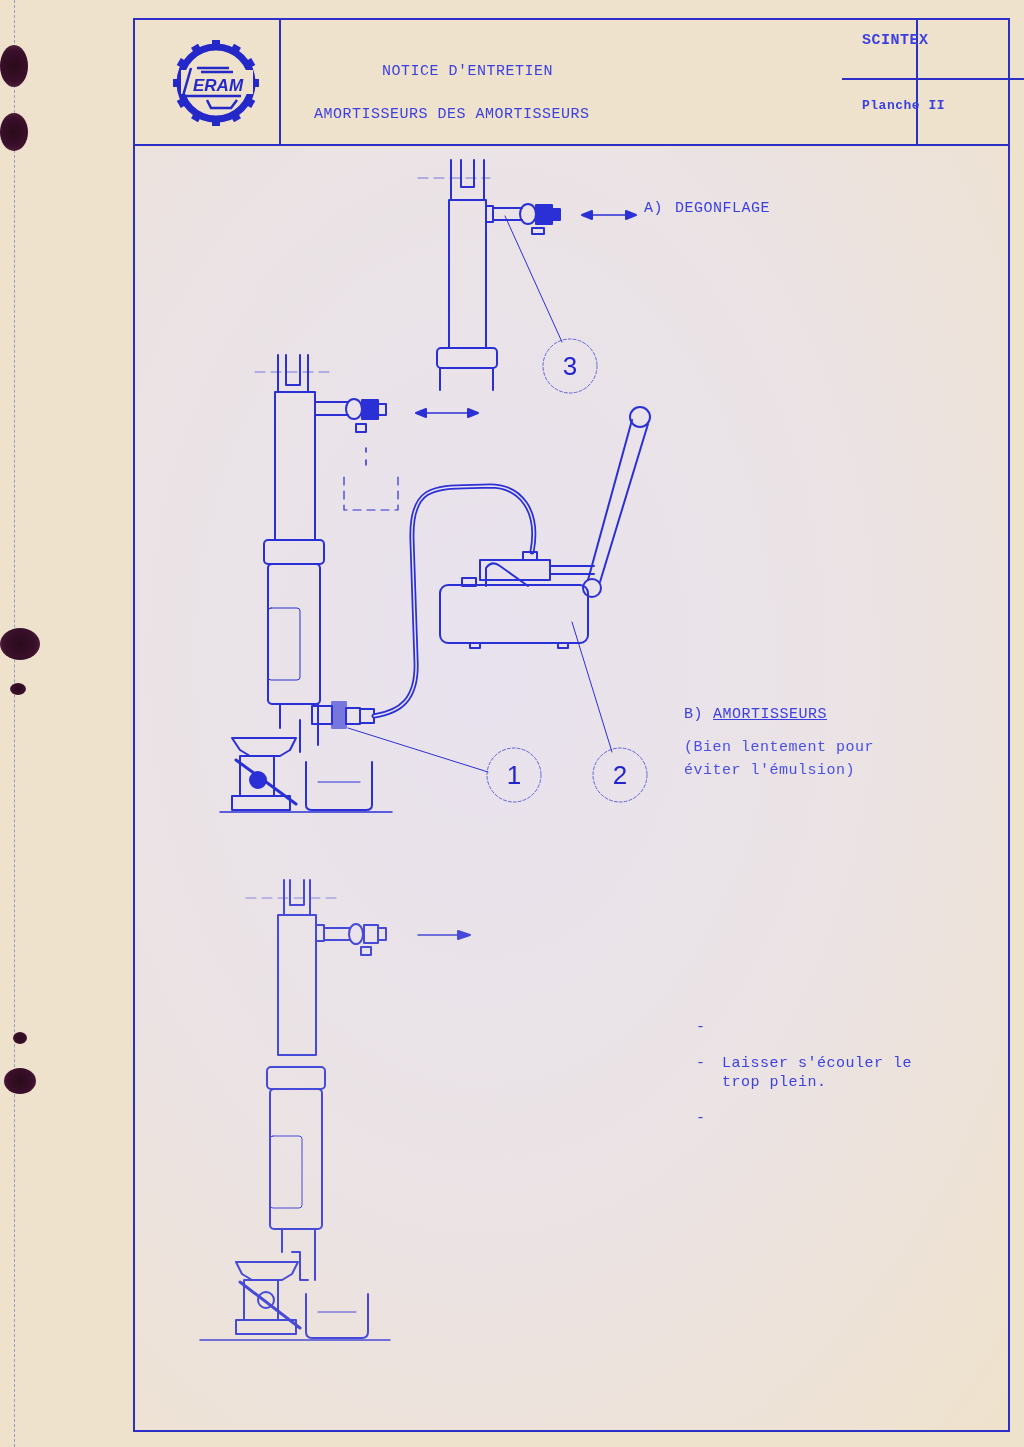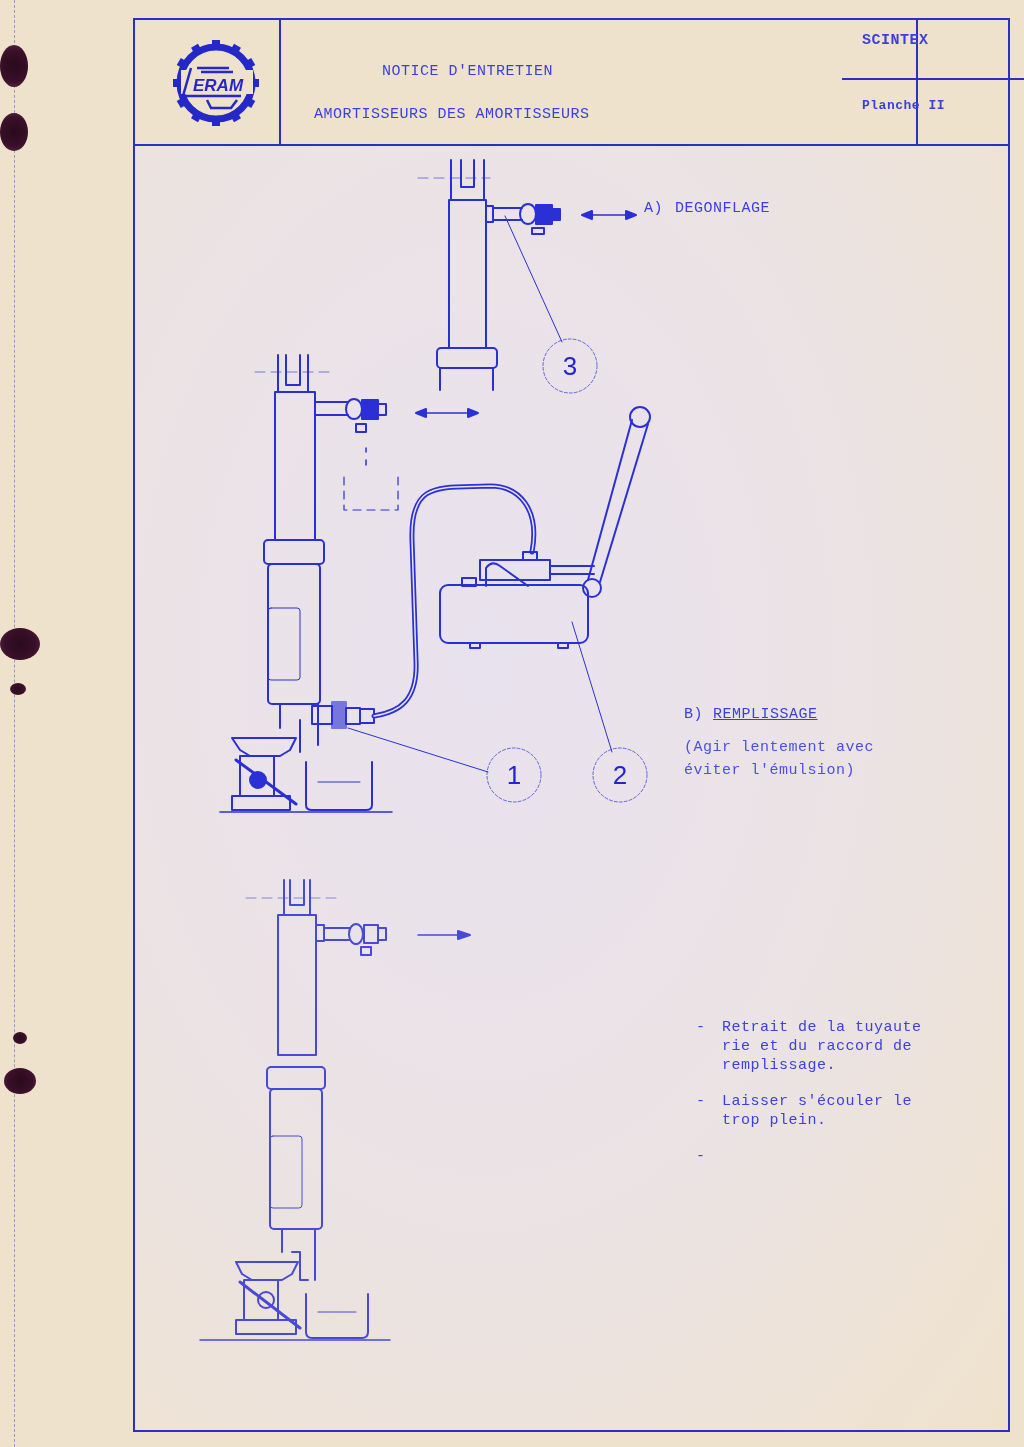--- a/index.html
+++ b/index.html
@@ -231,31 +231,28 @@
 
 <div class="callout-num" style="left:542px;top:338px;">3</div>
 <div class="callout-num" style="left:486px;top:747px;">1</div>
 <div class="callout-num" style="left:592px;top:747px;">2</div>
 
 <div class="typed label-a">
   <span>A)</span><span class="u">DEGONFLAGE</span>
 </div>
 
 <div class="typed label-b">
-  <span>B)</span><span class="u">REMPLISSAGE</span>
-</div>
-<div class="typed note-b">(Agir lentement avec
+  <span>B)</span><span class="u">AMORTISSEURS</span>
+</div>
+<div class="typed note-b">(Bien lentement pour
 éviter l'émulsion)</div>
 
 <div class="typed steps">
   <div class="step">
     <span class="dash">-</span>
-    <span class="txt">Retrait de la tuyaute
-rie et du raccord de
-remplissage.</span>
   </div>
   <div class="step">
     <span class="dash">-</span>
     <span class="txt">Laisser s'écouler le
 trop plein.</span>
   </div>
   <div class="step">
     <span class="dash">-</span>
   </div>
 </div>

